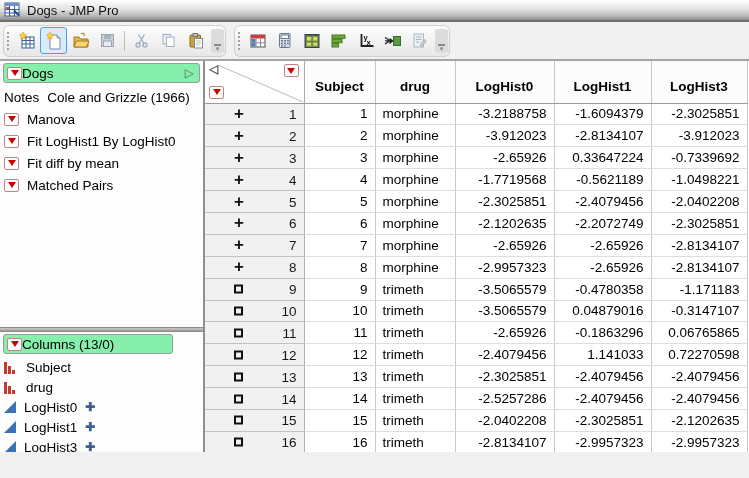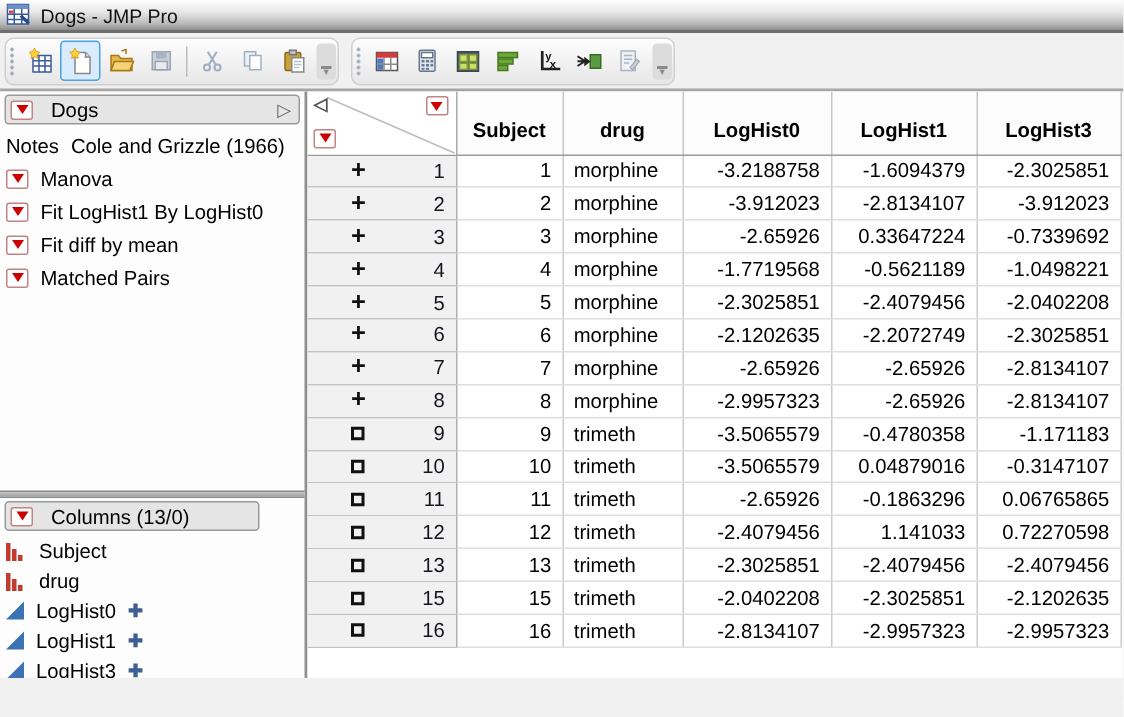--- a/index.html
+++ b/index.html
@@ -35,21 +35,21 @@
   
   .main { display:flex; height:391px; }
   .sidebar { width:205px; border-right:2px solid #8f8f8f; background:#fdfdfd;
     display:flex; flex-direction:column; }
   .panel-report { height:266px; }
   .sb-divider { height:5px; background:linear-gradient(#c9c9c9,#9d9d9d);
     border-top:1px solid #8a8a8a; border-bottom:1px solid #8a8a8a; }
   .panel-columns { flex:1; overflow:hidden; }
 
   .panel-box { margin:2px 3px 3px 3px; border:1px solid #9a9a9a; border-radius:3px; height:20px;
-    display:flex; align-items:center; gap:12px; padding:0 3px; background:#e5e5e5; font-size:13.5px; }
+    display:flex; align-items:center; gap:0; padding:0 3px; background:#86efac; font-size:13.5px; }
   .panel-box.cols-box { width:170px; }
   .expand-tri { margin-left:auto; color:#666; font-size:12px; padding-right:2px; }
 
   .red-tri-btn { width:15px; height:13px; min-width:15px; border:1px solid #c08484; border-radius:2px;
     background:#fff; display:inline-flex; align-items:center; justify-content:center; }
   .tri { width:0; height:0; border-left:4px solid transparent; border-right:4px solid transparent;
     border-top:6px solid #cc0000; }
 
   .side-item { height:22px; display:flex; align-items:center; gap:8px; padding-left:4px; font-size:13.5px; color:#000; }
   .notes { gap:8px; }
@@ -489,20 +489,31 @@
               </td>
        <td class="num">13</td>
        <td class="txt">trimeth</td>
        <td class="num">-2.3025851</td>
        <td class="num">-2.4079456</td>
        <td class="num">-2.4079456</td>
      </tr>
             <tr>
        <td class="rowhdr">
                 <span class="marker msq"></span>
+                <span class="rownum">14</span>
+              </td>
+       <td class="num">14</td>
+       <td class="txt">trimeth</td>
+       <td class="num">-2.5257286</td>
+       <td class="num">-2.4079456</td>
+       <td class="num">-2.4079456</td>
+     </tr>
+            <tr>
+       <td class="rowhdr">
+                <span class="marker msq"></span>
                 <span class="rownum">15</span>
               </td>
        <td class="num">15</td>
        <td class="txt">trimeth</td>
        <td class="num">-2.0402208</td>
        <td class="num">-2.3025851</td>
        <td class="num">-2.1202635</td>
      </tr>
             <tr>
        <td class="rowhdr">

